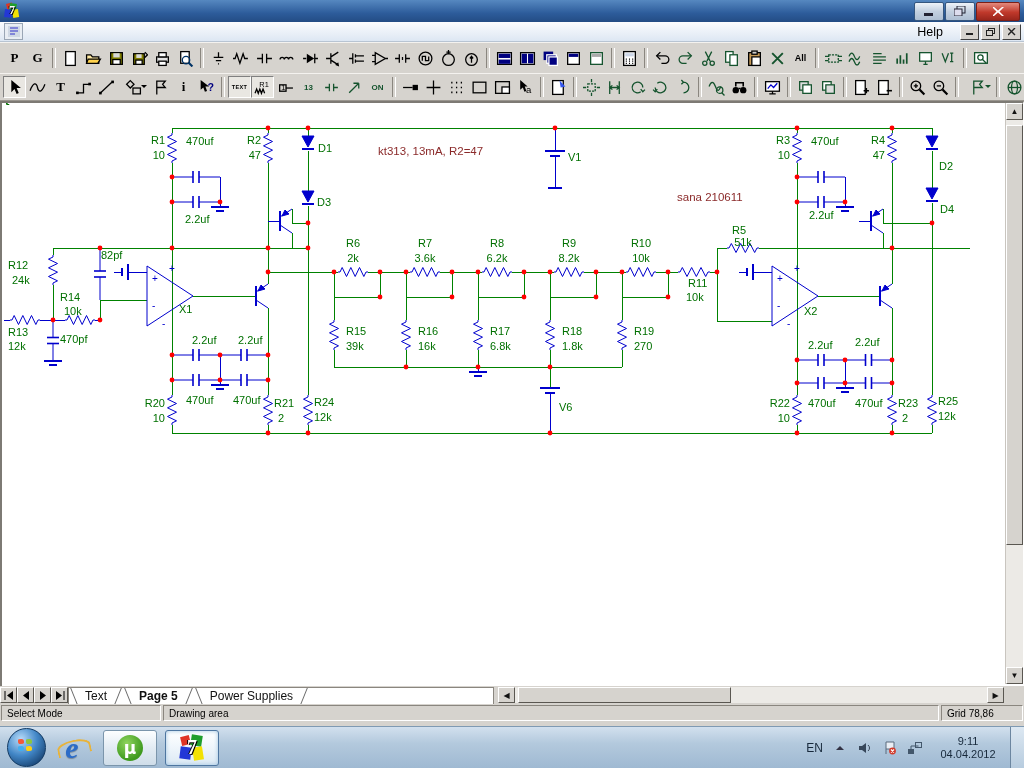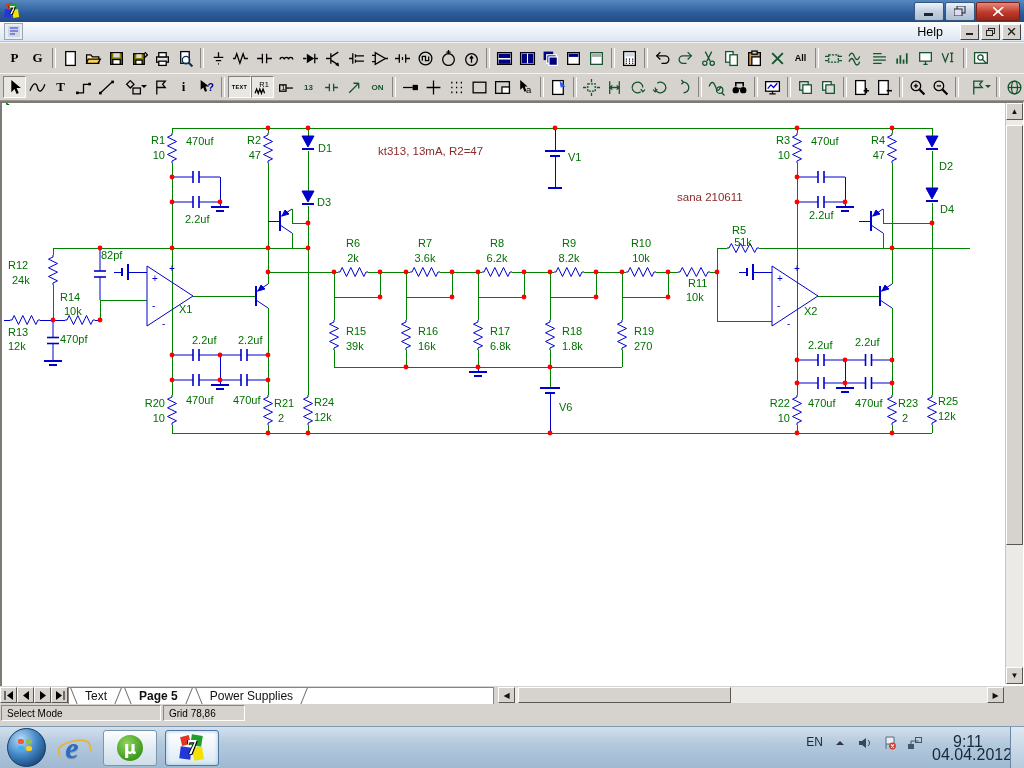--- a/index.html
+++ b/index.html
@@ -77,22 +77,22 @@
 .fp1{left:10px;top:10px;background:#f3593b;transform:skewY(-8deg)}
 .fp2{left:18px;top:10px;background:#8cc63e;transform:skewY(-8deg)}
 .fp3{left:10px;top:17px;background:#42aef0;transform:skewY(-8deg)}
 .fp4{left:18px;top:17px;background:#fcd116;transform:skewY(-8deg)}
 .ie{width:34px;height:34px;margin-right:14px;display:flex;align-items:center;justify-content:center;flex:none;position:relative}
 .ie b{font:italic bold 30px "Liberation Serif",serif;color:#2b6cc8;text-shadow:0 1px 1px #789}
 .ie i{position:absolute;left:2px;top:9px;width:30px;height:13px;border:2px solid #e8b33a;border-bottom:none;border-radius:50% 50% 0 0;transform:rotate(-12deg)}
 .tkb{width:52px;height:34px;margin-right:8px;border:1px solid #7b95ab;border-radius:3px;background:linear-gradient(#fdfeff,#e2ebf3 50%,#cfdde9);display:flex;align-items:center;justify-content:center;flex:none}
 .tkb.act{background:linear-gradient(#ffffff,#eef5fb 50%,#dce9f4);border-color:#4e76a0;box-shadow:inset 0 0 4px #9ec3e0}
 .ut{width:26px;height:26px;border-radius:50%;background:radial-gradient(circle at 38% 32%,#8fd45e,#3f9a1e 70%);display:flex;align-items:center;justify-content:center;color:#fff;font:bold 17px "DejaVu Sans",sans-serif}
-.tray{margin-left:auto;display:flex;gap:9px;color:#17293b;font-size:12px}
-.clock{text-align:center;font-size:16px;line-height:13px;width:72px}
+.tray{margin-left:auto;display:flex;align-items:center;gap:9px;color:#17293b;font-size:12px}
+.clock{text-align:center;font-size:11px;line-height:13px;width:72px}
 .deskstrip{width:13px;height:42px;margin-left:6px;border-left:1px solid #6c86a0;background:linear-gradient(#dde8f2,#b6cbde)}
 .gl{width:16px;height:16px}
 </style>
 </head>
 <body>
 
 <div class="titlebar">
   <div class="mcl s16">
       <i class="a"></i>
       <i class="b"></i>
@@ -1294,20 +1294,21 @@
   <div class="hsb">
     <div class="sbtn" style="left:0;top:0">◀</div>
     <div class="hthumb" style="left:20px"></div>
     <div class="sbtn" style="right:0;top:0">▶</div>
   </div>
   <div class="corner"></div>
 </div>
 
 <div class="status">
   <div class="sp mode">Select Mode</div>
+  <div class="sp hint">Drawing area</div>
   <div class="sp grid">Grid 78,86</div>
 </div>
 
 <div class="task">
   <div class="orb">
       <i class="fp fp1"></i>
       <i class="fp fp2"></i>
       <i class="fp fp3"></i>
       <i class="fp fp4"></i>
     </div>

